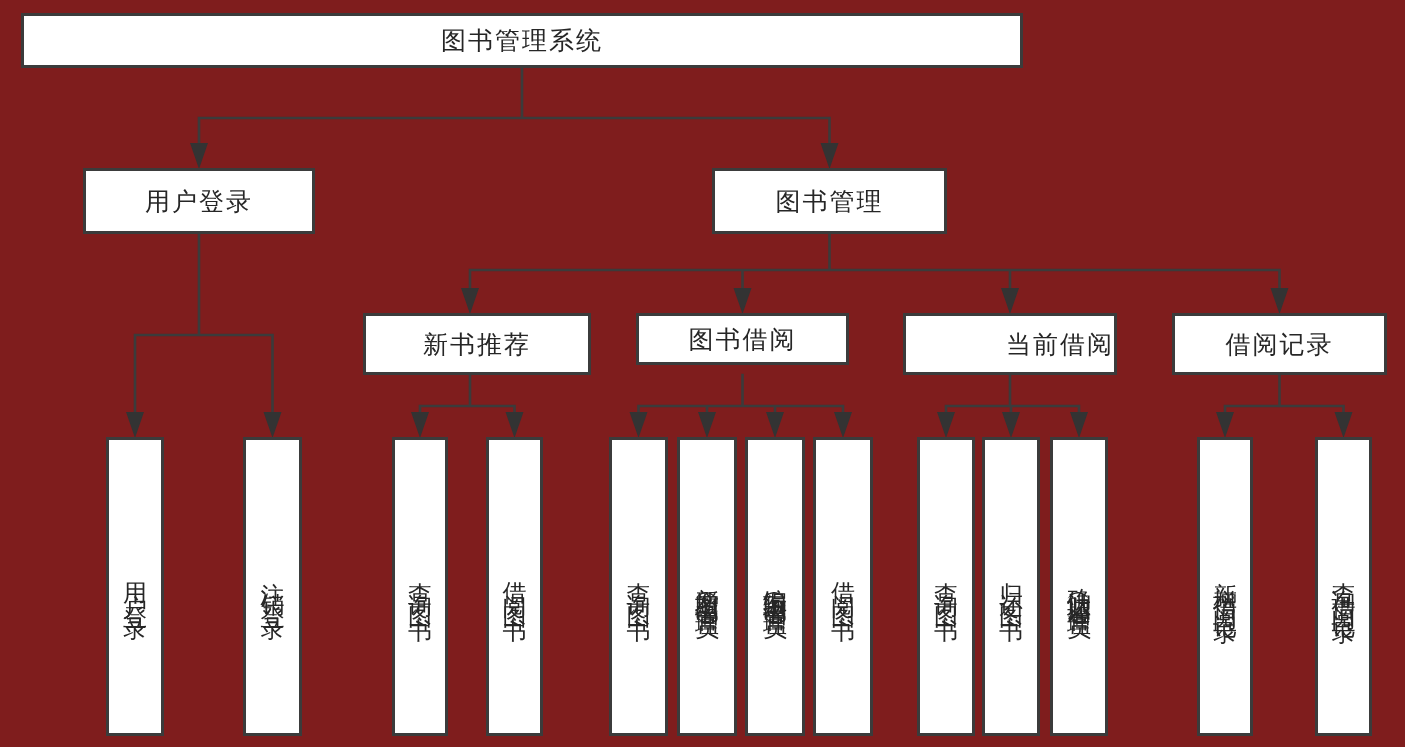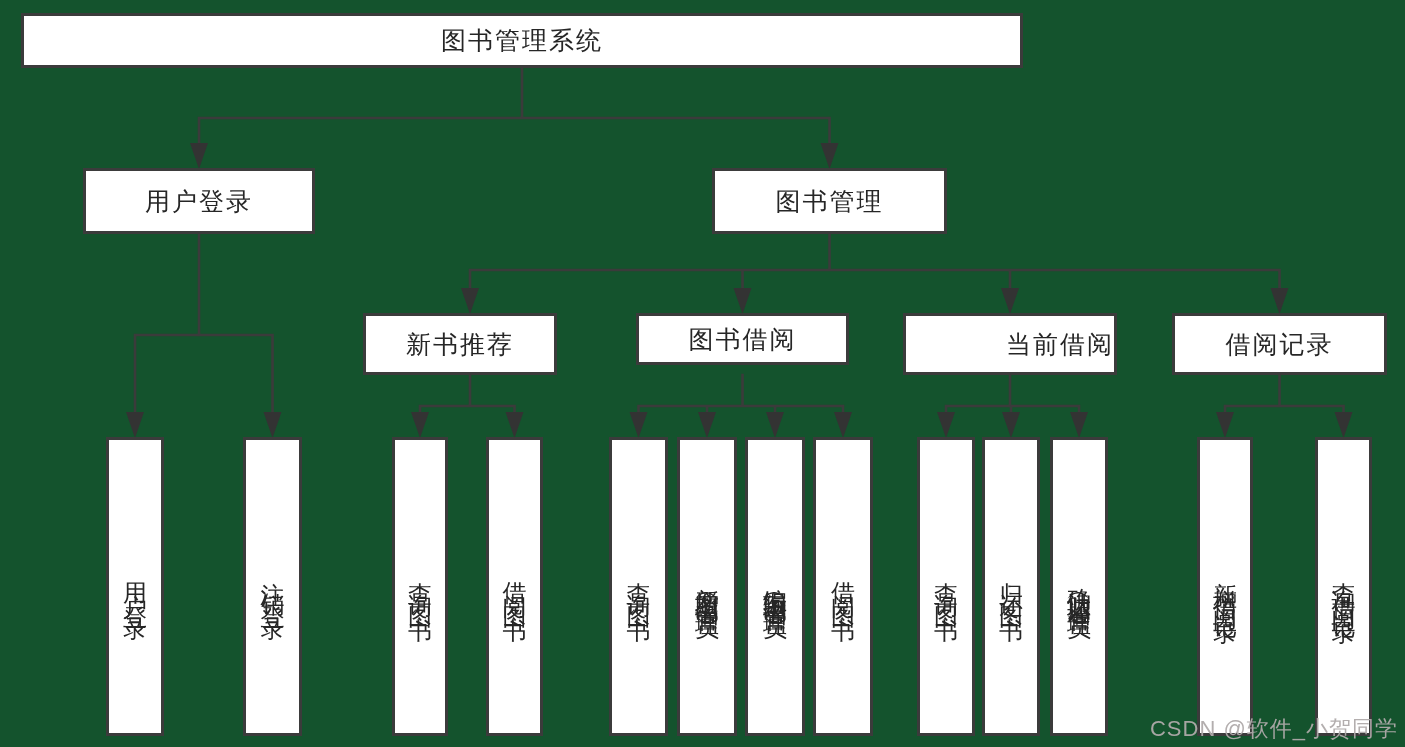--- a/index.html
+++ b/index.html
@@ -3,21 +3,21 @@
 <meta charset="utf-8">
 <style>
   * { box-sizing: border-box; }
   html, body { margin: 0; padding: 0; background: #ffffff; }
   body { font-family: "Liberation Sans", sans-serif; }
 
   #canvas {
     position: relative;
     width: 1405px;
     height: 747px;
-    background: #14532d;
+    background: #7f1d1d;
     overflow: hidden;
   }
 
   #connectors {
     position: absolute;
     left: 0; top: 0;
     width: 1405px;
     height: 747px;
   }
 
@@ -94,21 +94,21 @@
   <div id="nodes">
       <div class="node" style="left: 21px; top: 13px; width: 1002px; height: 55px;">
         <span class="node-label">图书管理系统</span>
       </div>
       <div class="node" style="left: 83px; top: 168px; width: 232px; height: 66px;">
         <span class="node-label">用户登录</span>
       </div>
       <div class="node" style="left: 712px; top: 168px; width: 235px; height: 66px;">
         <span class="node-label">图书管理</span>
       </div>
-      <div class="node" style="left: 363px; top: 313px; width: 194px; height: 62px;">
+      <div class="node" style="left: 363px; top: 313px; width: 228px; height: 62px;">
         <span class="node-label">新书推荐</span>
       </div>
       <div class="node" style="left: 636px; top: 313px; width: 213px; height: 52px;">
         <span class="node-label">图书借阅</span>
       </div>
       <div class="node" style="left: 903px; top: 313px; width: 214px; height: 62px; justify-content: flex-end;">
         <span class="node-label">当前借阅</span>
       </div>
       <div class="node" style="left: 1172px; top: 313px; width: 215px; height: 62px;">
         <span class="node-label">借阅记录</span>
@@ -146,14 +146,13 @@
       <div class="node vertical long" style="left: 1050px; top: 437px; width: 58px; height: 299px;">
         <span class="node-label">确认归还（管理员）</span>
       </div>
       <div class="node vertical mid" style="left: 1197px; top: 437px; width: 56px; height: 299px;">
         <span class="node-label">新增借阅记录</span>
       </div>
       <div class="node vertical mid" style="left: 1315px; top: 437px; width: 57px; height: 299px;">
         <span class="node-label">查询借阅记录</span>
       </div>
     </div>
-  <div class="watermark">CSDN @软件_小贺同学</div>
 </div>
 
 </body></html>

